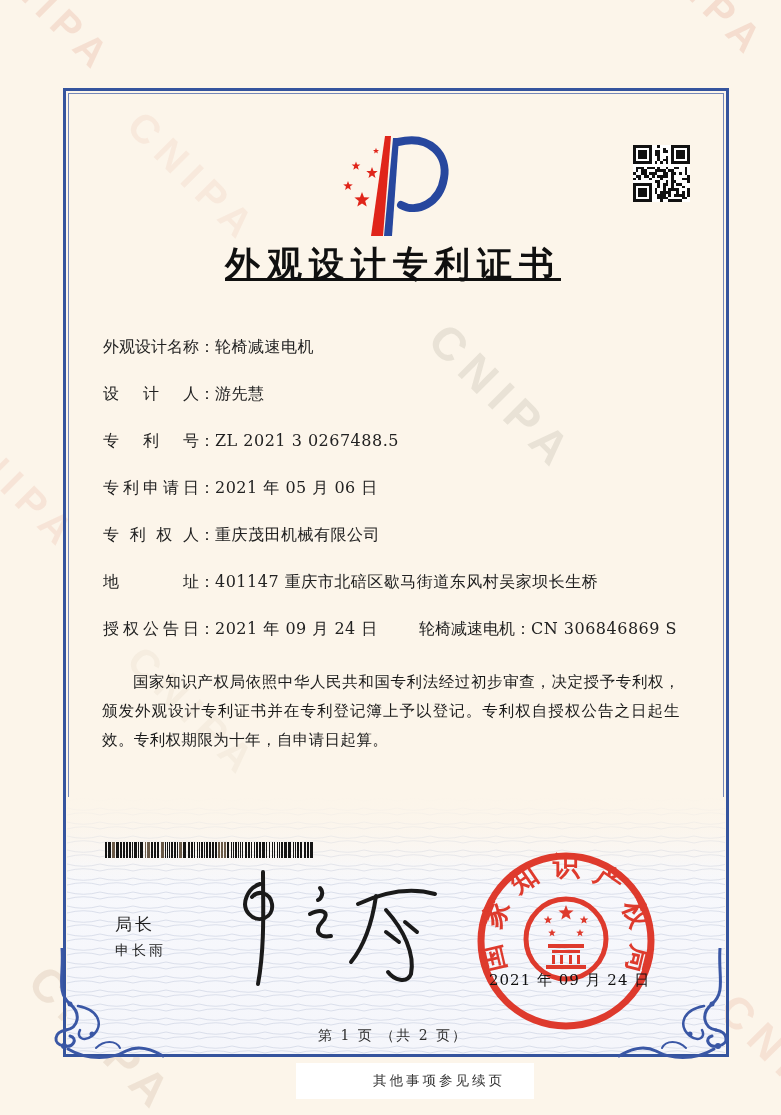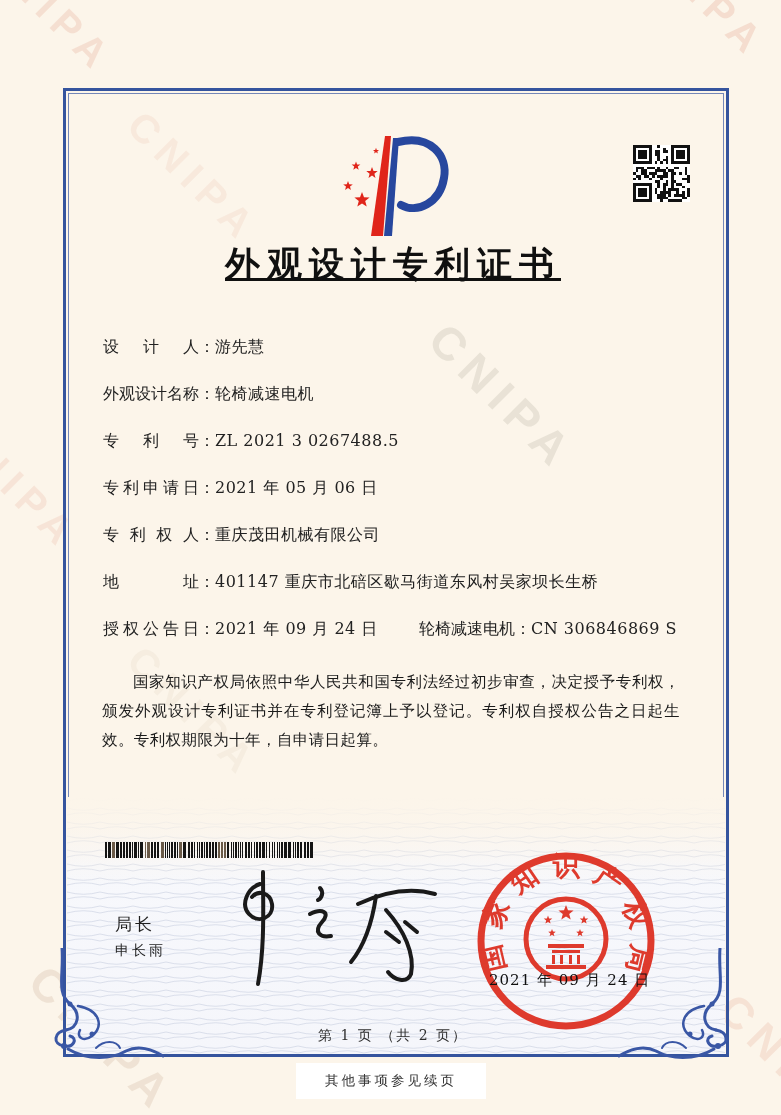--- a/index.html
+++ b/index.html
@@ -69,21 +69,21 @@
   .seal svg{opacity:0.92;}
   .seal-date{
     position:absolute;left:489px;top:971px;font-size:15px;letter-spacing:1px;color:#101010;z-index:5;
   }
   .page-ind{
     position:absolute;left:63px;top:1027px;width:660px;text-align:center;
     font-size:14px;letter-spacing:2px;color:#2c2c2c;z-index:5;
   }
   .note-box{
     position:absolute;left:296px;top:1063px;width:190px;height:36px;
-    background:#ffffff;z-index:5;display:flex;align-items:center;justify-content:center;
+    background:#ffffff;z-index:5;display:flex;align-items:center;justify-content:center;padding-left:48px;
   }
   .note-text{font-size:13.5px;letter-spacing:3px;color:#333;}
 </style>
 </head>
 <body>
 
 <div class="wm" style="left:-35px;top:-15px;color:rgba(238,198,180,0.45);font-size:40px;">CNIPA</div>
 <div class="wm" style="left:618px;top:-30px;color:rgba(238,198,180,0.5);font-size:40px;">CNIPA</div>
 <div class="wm" style="left:110px;top:155px;color:rgba(240,205,190,0.30);font-size:40px;">CNIPA</div>
 <div class="wm" style="left:410px;top:370px;color:rgba(214,208,194,0.50);font-size:46px;">CNIPA</div>
@@ -314,24 +314,24 @@
       <rect x="14" y="20" width="1" height="1" fill="#111"></rect>
       <rect x="15" y="20" width="1" height="1" fill="#111"></rect>
       <rect x="16" y="20" width="1" height="1" fill="#111"></rect>
       <rect x="17" y="20" width="1" height="1" fill="#111"></rect>
     </svg>
 
   <div class="title">外观设计专利证书</div>
 
   <div class="fields">
     <div class="frow">
+      <span class="lbl">外观设计名称</span><span class="colon">：</span><span class="val">轮椅减速电机</span>
+    </div>
+    <div class="frow">
       <span class="lbl">设计人</span><span class="colon">：</span><span class="val">游先慧</span>
-    </div>
-    <div class="frow">
-      <span class="lbl">外观设计名称</span><span class="colon">：</span><span class="val">轮椅减速电机</span>
     </div>
     <div class="frow">
       <span class="lbl">专利号</span><span class="colon">：</span><span class="val">ZL 2021 3 0267488.5</span>
     </div>
     <div class="frow">
       <span class="lbl">专利申请日</span><span class="colon">：</span><span class="val">2021 年 05 月 06 日</span>
     </div>
     <div class="frow">
       <span class="lbl">专利权人</span><span class="colon">：</span><span class="val">重庆茂田机械有限公司</span>
     </div>

